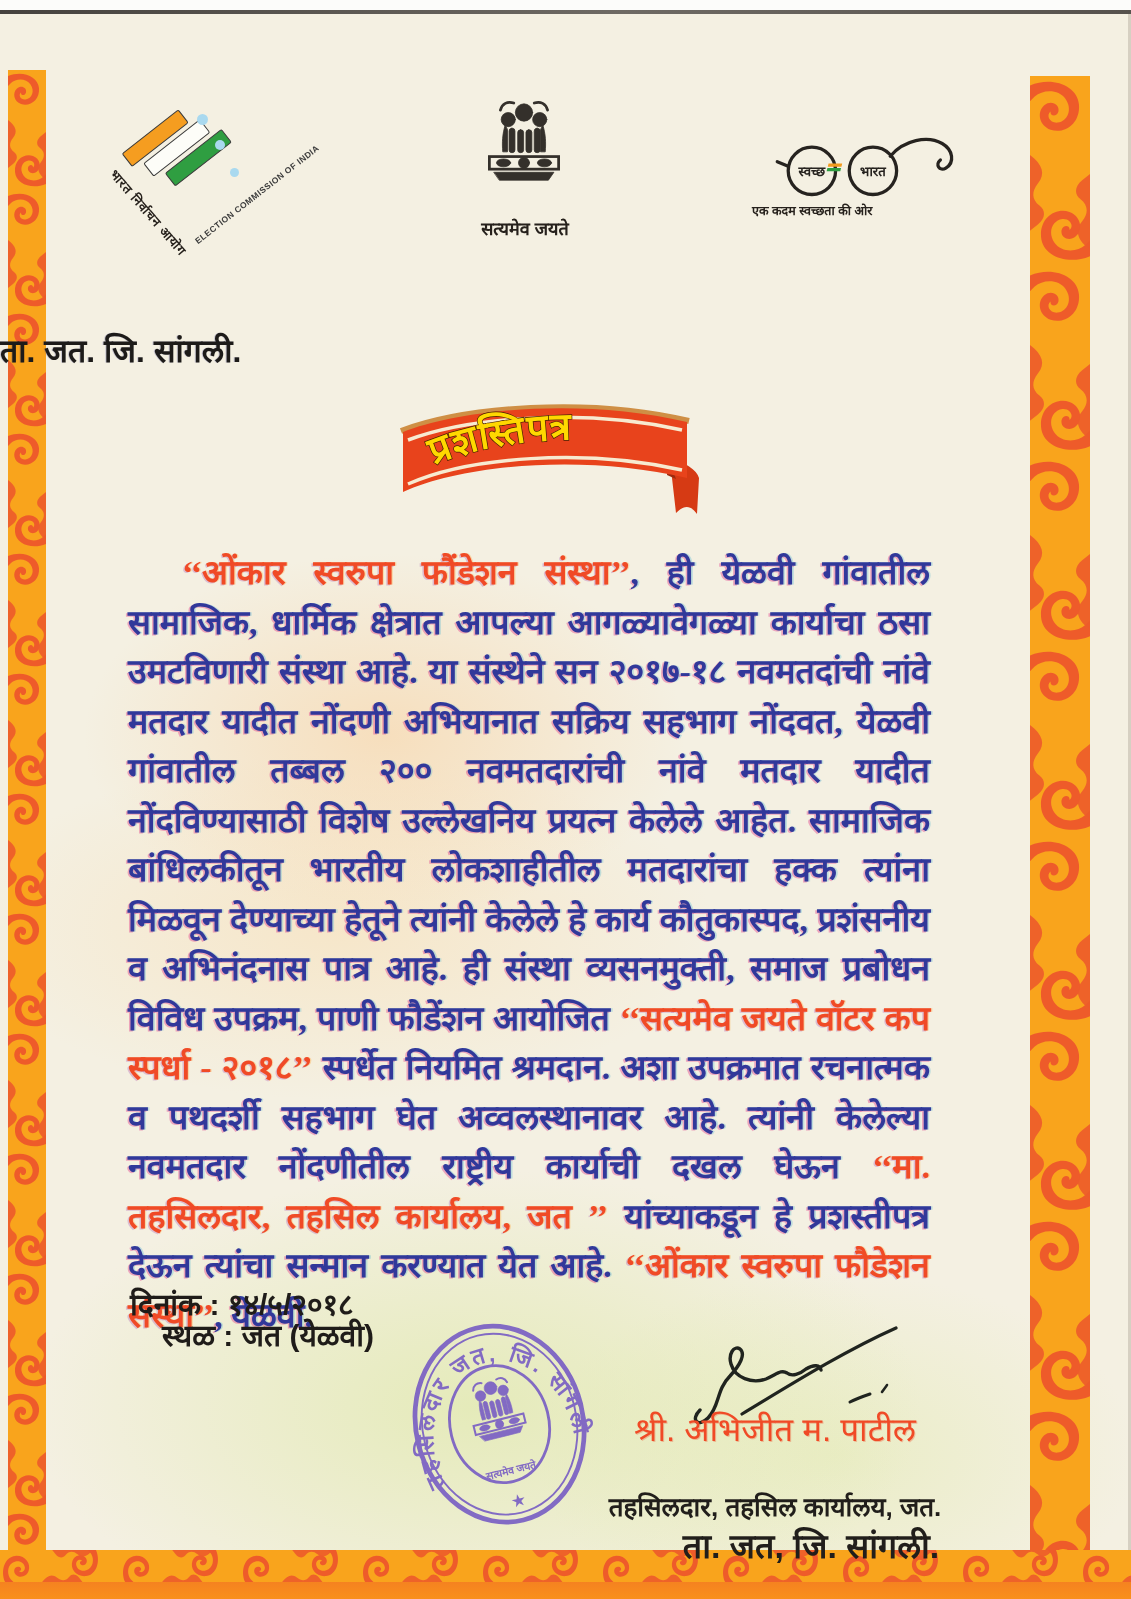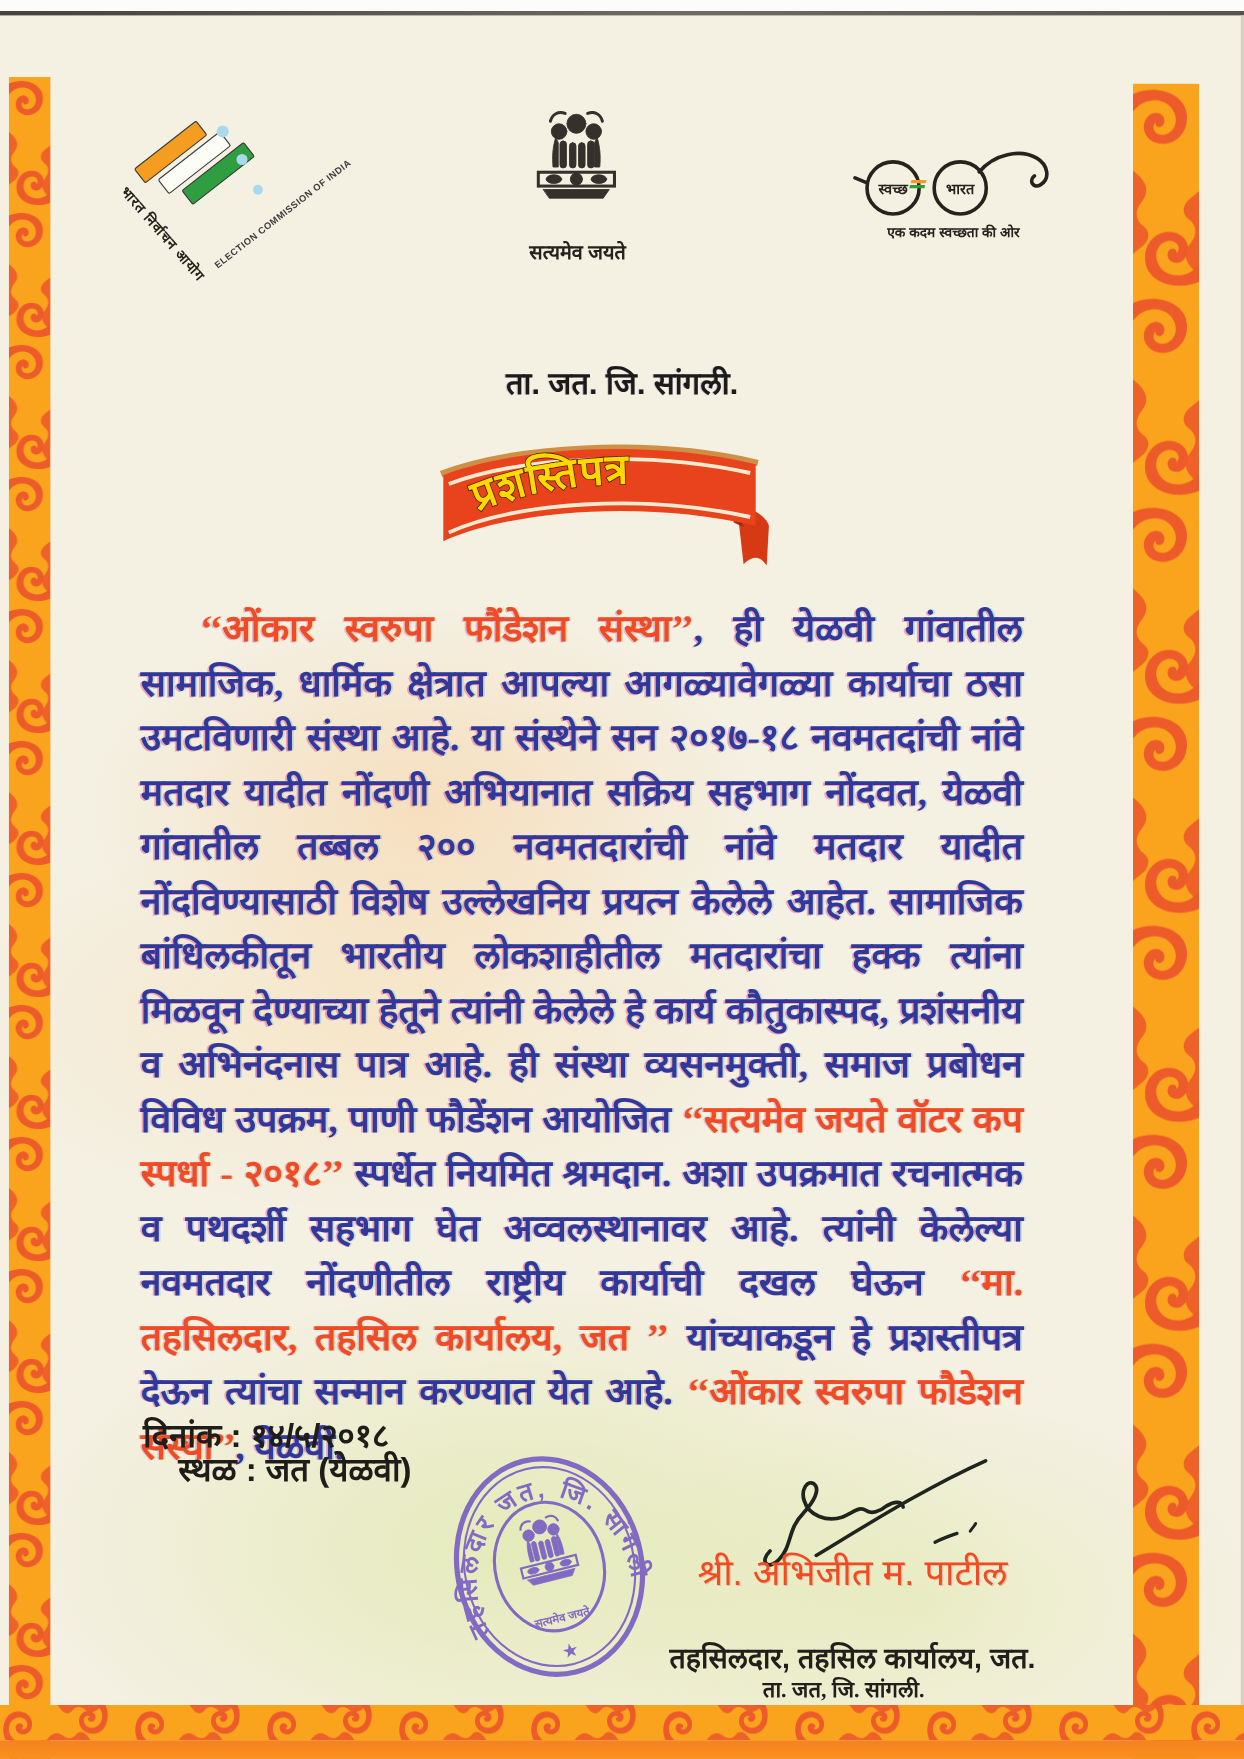--- a/index.html
+++ b/index.html
@@ -33,25 +33,25 @@
   .eci-bar.b2{background:#fdfdf8;margin-left:11px;}
   .eci-bar.b3{background:#2f9e41;margin-left:22px;}
   .eci-dot{position:absolute;border-radius:50%;background:#a9d9ef;}
   .eci-hi{position:absolute;left:14px;top:78px;transform:rotate(49deg);transform-origin:0 0;
     font-size:12.5px;font-weight:bold;color:#26211c;white-space:nowrap;letter-spacing:1px;}
   .eci-en{position:absolute;left:88px;top:150px;transform:rotate(-38deg);transform-origin:0 0;
     font-size:8.5px;font-weight:bold;color:#3c3c3c;white-space:nowrap;letter-spacing:.5px;}
   .emblem{left:474px;top:96px;width:100px;height:118px;color:#34302b;}
   .emblem-motto{left:440px;top:216px;width:170px;text-align:center;font-size:18px;font-weight:bold;color:#26211c;}
   .swachh{left:764px;top:128px;width:196px;height:82px;}
-  .swachh-tag{left:752px;top:202px;width:175px;text-align:right;font-size:12.5px;font-weight:bold;color:#26211c;}
+  .swachh-tag{left:752px;top:202px;width:175px;text-align:left;font-size:12.5px;font-weight:bold;color:#26211c;}
   
   .title{left:0;right:0;top:246px;text-align:center;font-size:57px;font-weight:800;color:#f04a26;
     letter-spacing:1px;text-shadow:1px 1px 0 rgba(240,74,38,.35);}
-  .subtitle{left:0;right:0;top:328px;text-align:center;font-size:28px;font-weight:800;color:#1d1b19;
+  .subtitle{left:0;right:0;top:328px;font-size:32px;font-weight:800;color:#1d1b19;
     text-shadow:-1px 0 0 rgba(60,60,150,.22);}
   .ribbon{left:385px;top:382px;width:335px;height:135px;}
   
   .body-text{
     left:128px;top:514px;width:802px;
     font-size:34px;line-height:49.5px;font-weight:600;
     text-align:justify;text-indent:54px;color:#31389a;
     text-shadow:-1.6px .5px 0 rgba(224,46,130,.38), 1.6px 0 0 rgba(70,180,210,.30);
     font-family:Liberation Serif, serif;
   }
@@ -59,21 +59,21 @@
     text-shadow:-1.4px .5px 0 rgba(150,40,160,.25), 1.2px 0 0 rgba(255,170,60,.35);}
   .meta-line{left:130px;font-size:30px;font-weight:700;color:#1f1c19;}
   .meta-date{top:1283px;}
   .meta-place{top:1314px;margin-left:32px;}
   
   .stamp{left:405px;top:1300px;width:190px;height:252px;transform:rotate(-14deg);opacity:.92;}
   .signature{left:682px;top:1318px;width:240px;height:115px;}
   .sig-name{left:620px;top:1406px;width:310px;text-align:center;font-size:33px;font-weight:400;color:#f04a26;
     text-shadow:1px .5px 0 rgba(240,74,38,.3);}
   .sig-role{left:600px;top:1488px;width:350px;text-align:center;font-size:26px;font-weight:700;color:#211e1b;}
-  .sig-region{left:592px;top:1522px;width:350px;text-align:center;font-size:20px;font-weight:700;color:#211e1b;font-family:Liberation Serif, serif;}
+  .sig-region{left:636px;top:1522px;width:350px;text-align:center;font-size:34px;font-weight:700;color:#211e1b;}
   .hidden-defs{position:absolute;width:0;height:0;overflow:hidden;}
 </style>
 </head>
 <body>
 
 <div class="page">
 
   <svg class="hidden-defs" aria-hidden="true">
     <symbol id="sym-emblem" viewBox="0 0 120 150">
       <g fill="currentColor" stroke="currentColor" stroke-linecap="round">

